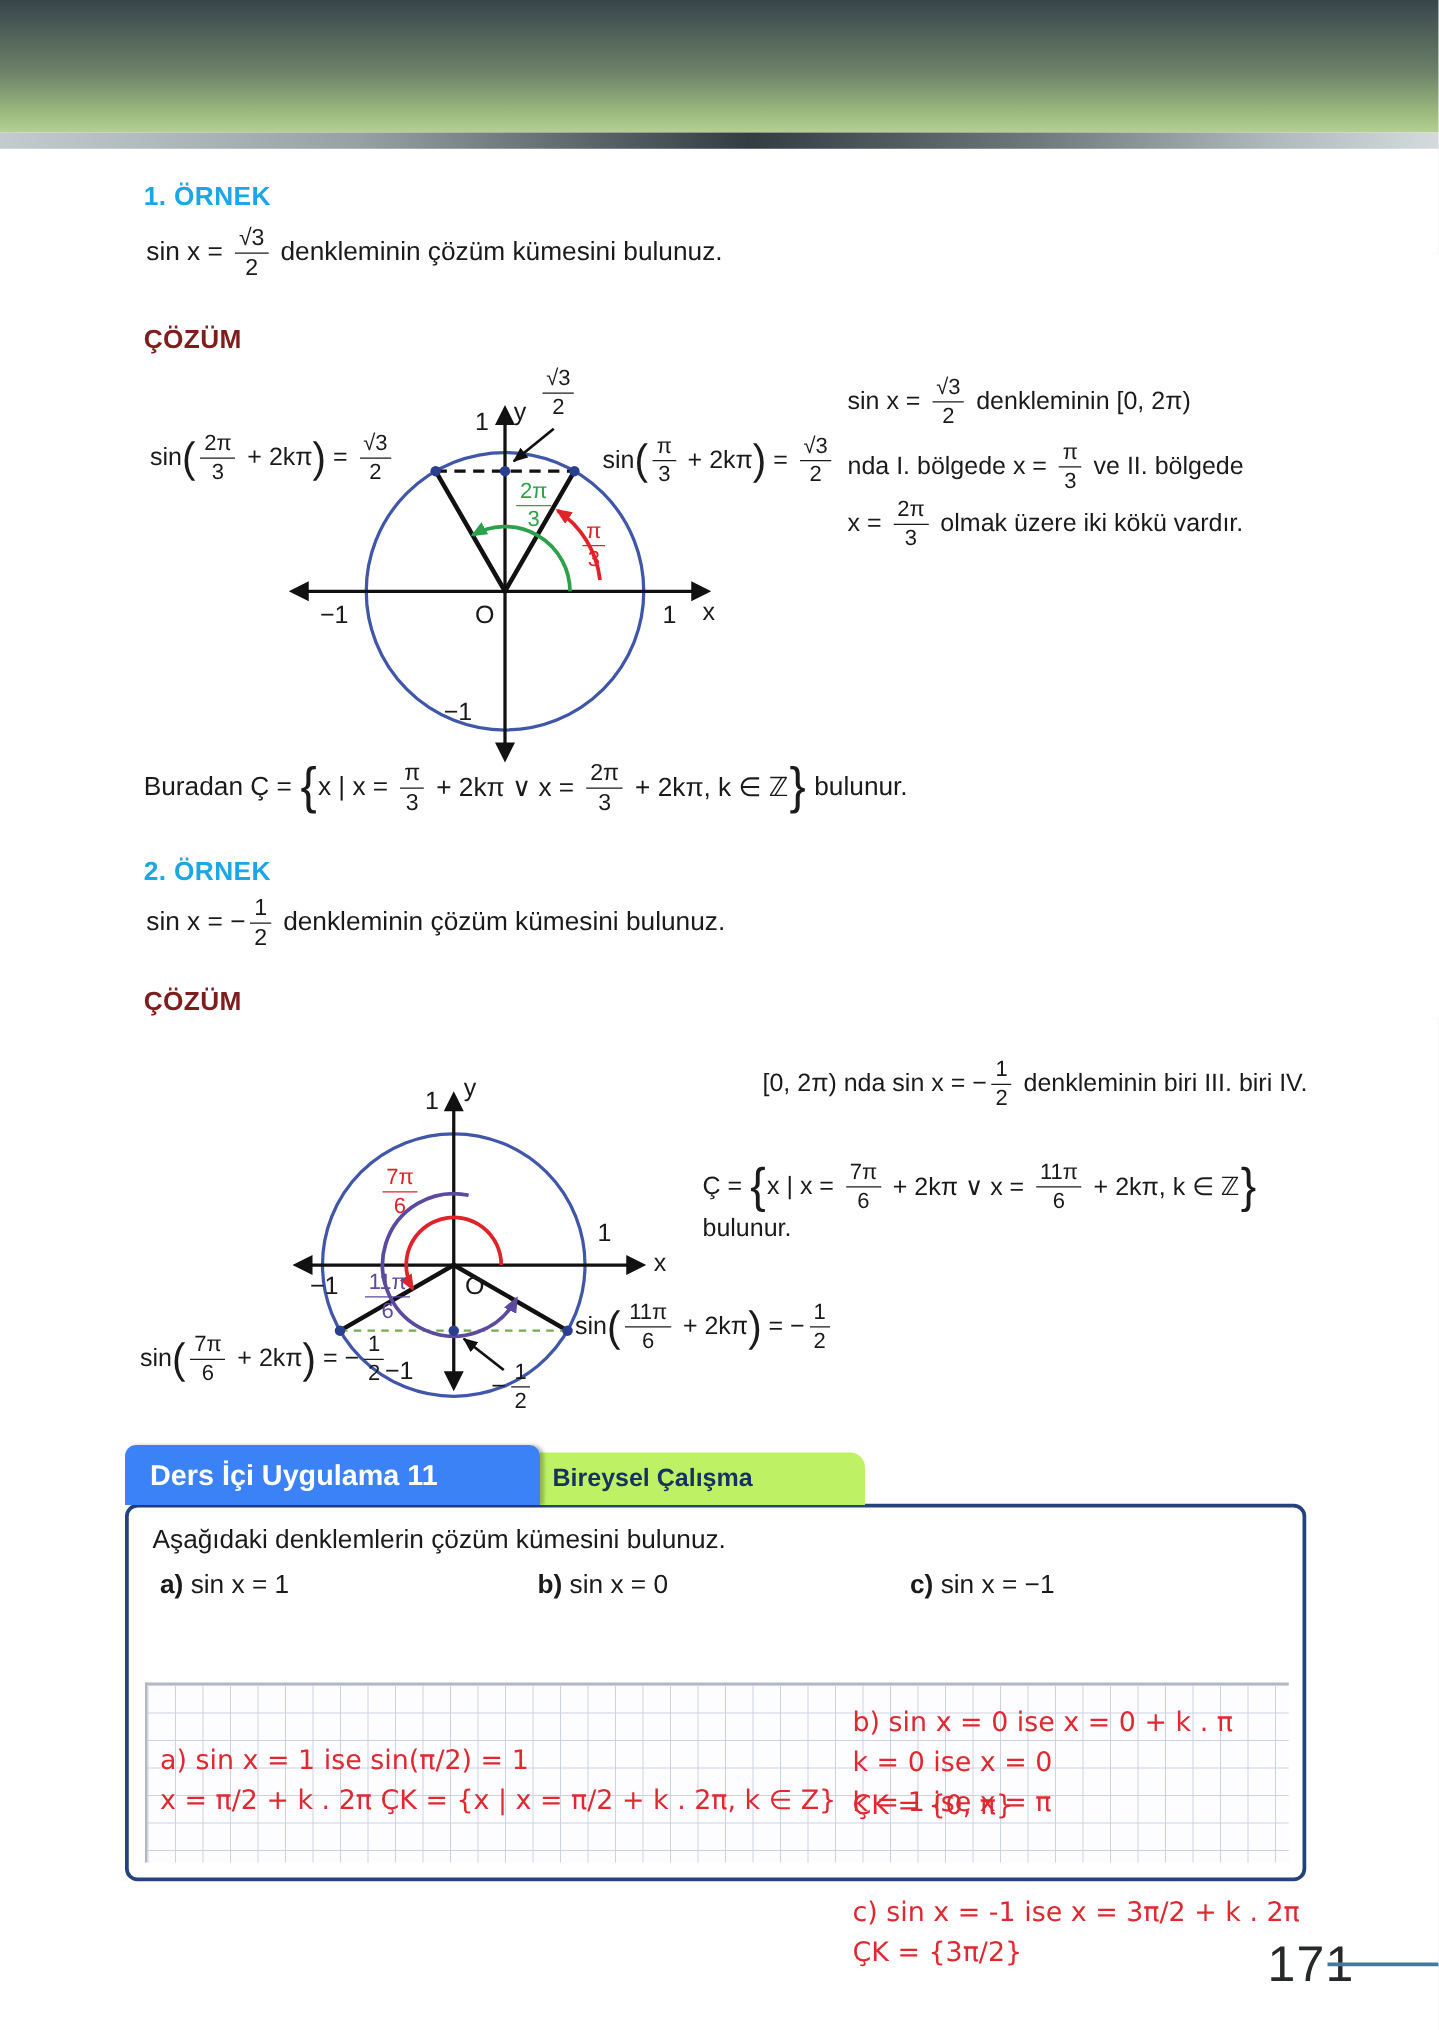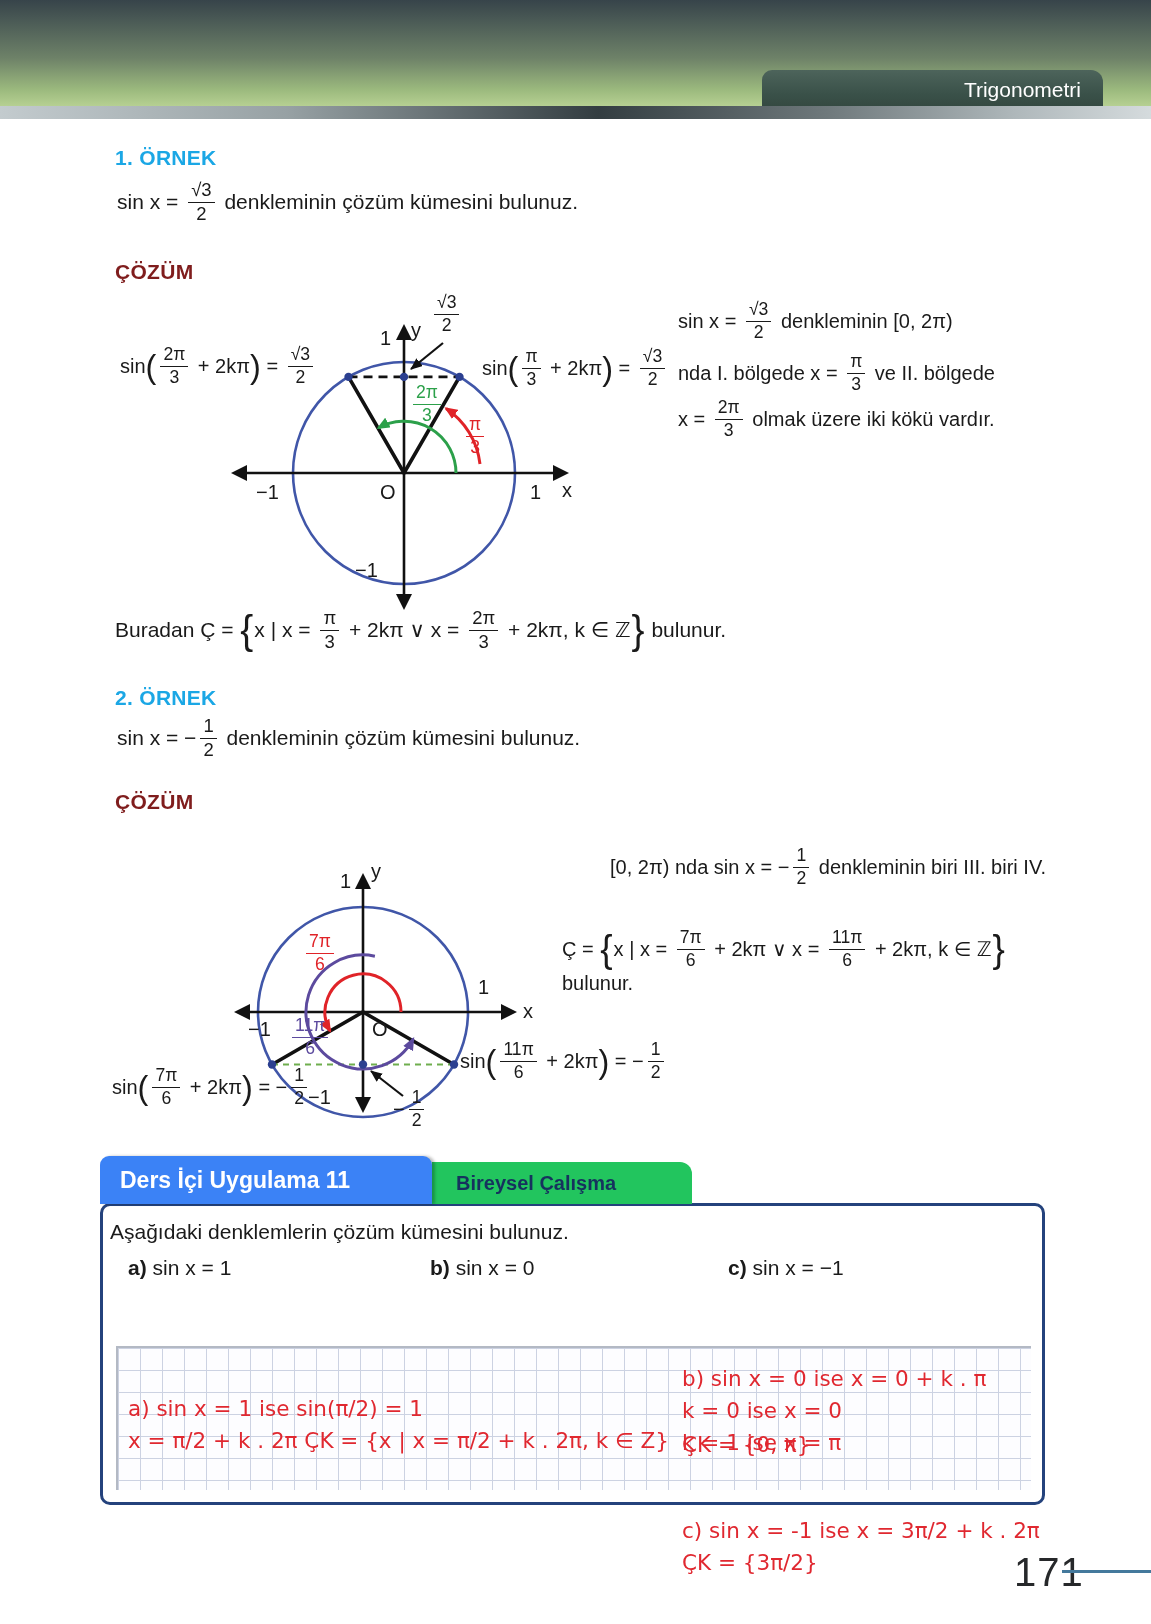--- a/index.html
+++ b/index.html
@@ -51,22 +51,22 @@
   
   .practice-tab-dark {
     left:100px; top:1156px; width:332px; height:48px;
     background:#3b82f6; border-radius:9px 9px 0 0;
     display:flex; align-items:center; padding-left:20px; box-sizing:border-box;
     color:#ffffff; font-size:23px; font-weight:bold; z-index:3;
     box-shadow:3px 0 3px rgba(0,0,0,0.25);
   }
   .practice-tab-light {
     left:432px; top:1162px; width:260px; height:42px;
-    background:#22c55e; border-radius:0 12px 0 0;
-    display:flex; align-items:center; padding-left:24px; box-sizing:border-box;
+    background:#bef264; border-radius:0 12px 0 0;
+    display:flex; align-items:center; padding-left:10px; box-sizing:border-box;
     color:#16325e; font-size:20px; font-weight:bold; z-index:2;
   }
   .practice-box {
     left:100px; top:1203px; width:945px; height:302px;
     border:3px solid #24427c; border-radius:10px; background:#ffffff;
     box-sizing:border-box; z-index:1;
   }
   .instruction { font-size:21px; }
   .practice-item { font-size:21px; white-space:pre; }
   .practice-item b { font-weight:bold; }
@@ -85,23 +85,20 @@
 
   .page-number { font-size:40px; color:#26282a; letter-spacing:1px; }
   .footer-rule { background:#44799c; height:3px; }
 </style>
 </head>
 <body>
 
 <div class="page">
 
   <div class="abs header-banner"></div>
-  <div class="abs chapter-tab">
-    <span>Trigonometri</span>
-  </div>
   <div class="abs header-divider"></div>
 
   <div class="abs heading blue" style="left:115px; top:146px;">1. ÖRNEK</div>
   <div class="abs mathline" style="left:117px; top:180px;"><span>sin x = </span><span class="frac"><span class="num">√3</span><span class="den">2</span></span><span> denkleminin çözüm kümesini bulunuz.</span></div>
   <div class="abs heading green" style="left:115px; top:260px;">ÇÖZÜM</div>
 
   <div class="abs" style="left:110px; top:295px; width:610px; height:330px;">
     <svg width="610" height="330" viewBox="0 0 610 330">
       <defs>
         <marker id="ah-black" markerWidth="13" markerHeight="11" refX="11" refY="5" orient="auto" markerUnits="userSpaceOnUse">
@@ -204,21 +201,21 @@
   <div class="abs mathline small" style="left:562px; top:972px;"><span>bulunur.</span></div>
 
   <div class="abs practice-tab-dark">
     <span>Ders İçi Uygulama 11</span>
   </div>
   <div class="abs practice-tab-light">
     <span>Bireysel Çalışma</span>
   </div>
   <div class="abs practice-box"></div>
 
-  <div class="abs instruction" style="left:110px; top:1220px; z-index:2;text-align:right;">Aşağıdaki denklemlerin çözüm kümesini bulunuz.</div>
+  <div class="abs instruction" style="left:122px; top:1220px; z-index:2;text-align:right;">Aşağıdaki denklemlerin çözüm kümesini bulunuz.</div>
 
   <div class="abs practice-item" style="left:128px; top:1256px; z-index:2;"><b>a)</b> <span>sin x = 1</span></div>
   <div class="abs practice-item" style="left:430px; top:1256px; z-index:2;"><b>b)</b> <span>sin x = 0</span></div>
   <div class="abs practice-item" style="left:728px; top:1256px; z-index:2;"><b>c)</b> <span>sin x = −1</span></div>
 
   <div class="abs answer-grid"></div>
 
   <div class="hand" style="left:128px; top:1396px;">a) sin x = 1 ise sin(π/2) = 1</div>
   <div class="hand" style="left:128px; top:1428px;">x = π/2 + k . 2π ÇK = {x | x = π/2 + k . 2π, k ∈ Z}</div>
   <div class="hand" style="left:682px; top:1366px;">b) sin x = 0 ise x = 0 + k . π</div>

